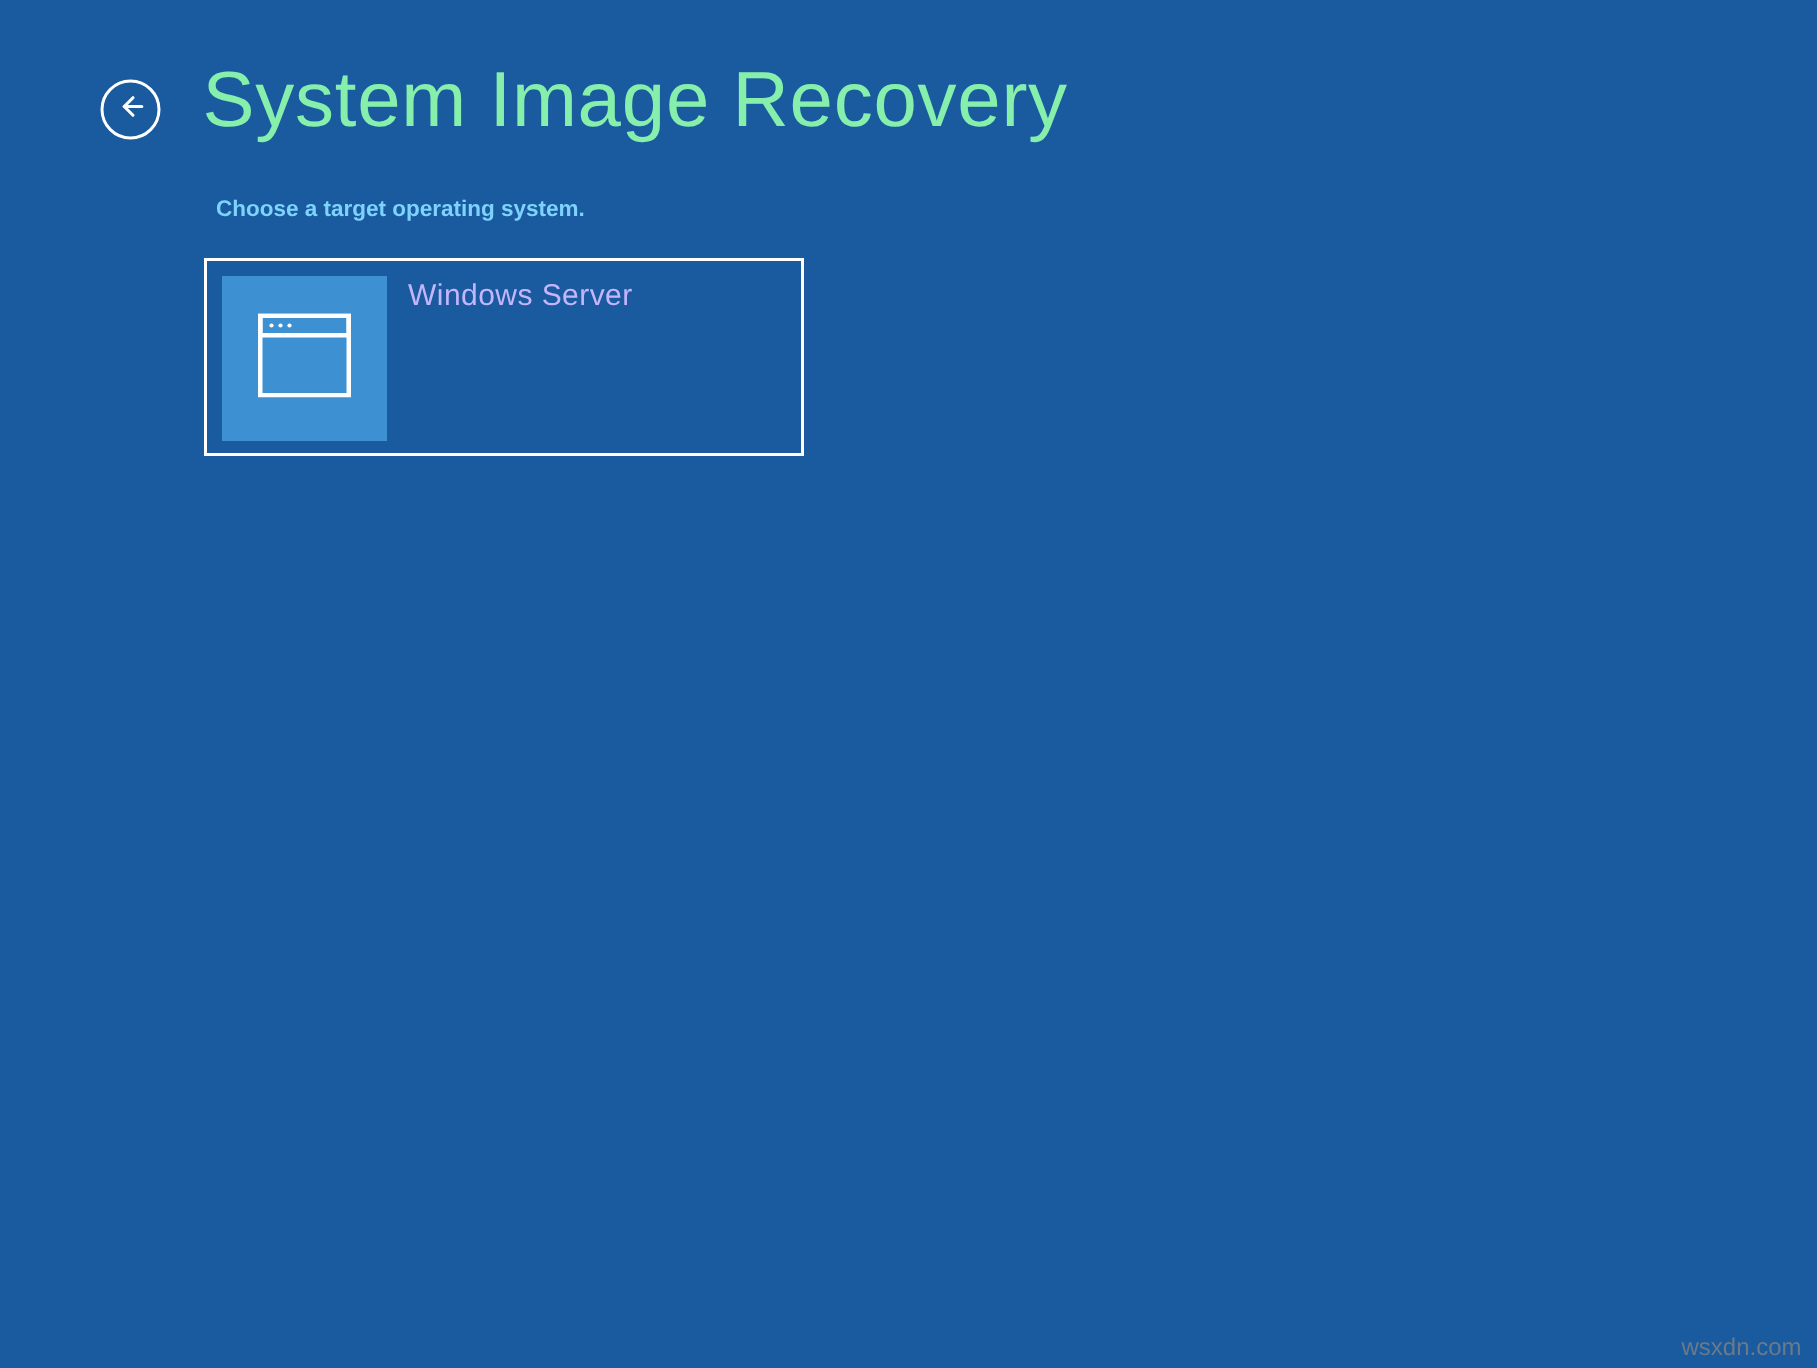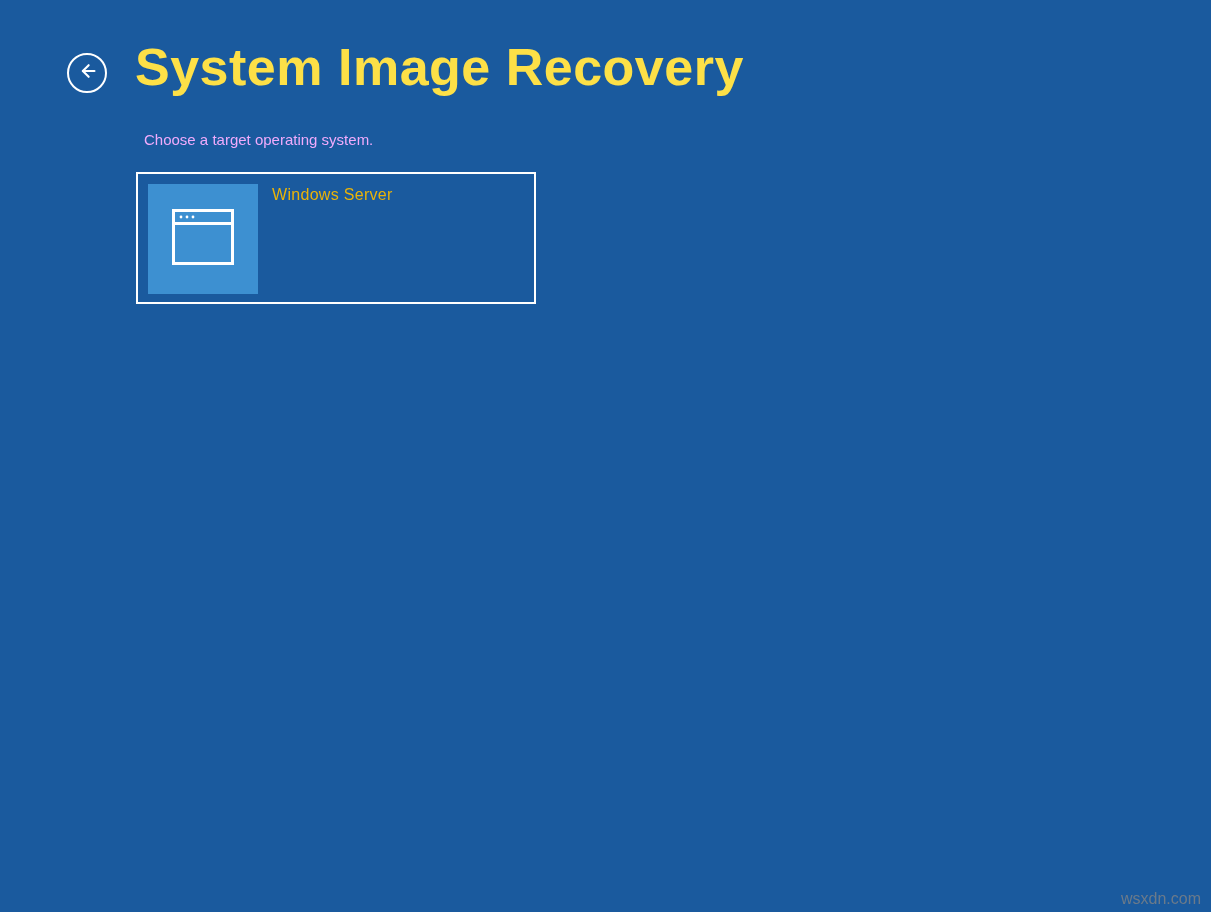--- a/index.html
+++ b/index.html
@@ -34,31 +34,31 @@
       justify-content: center;
       cursor: pointer;
       margin-top: 12px;
     }
     .back-button svg {
       width: 20px;
       height: 20px;
     }
     .page-title {
       font-size: 52px;
-      font-weight: 700;
+      font-weight: 400;
       letter-spacing: 0.5px;
-      color: #fde047;
+      color: #86efac;
     }
     .instruction {
       position: absolute;
       top: 131px;
       left: 144px;
       font-size: 15px;
-      font-weight: 400;
-      color: #f0abfc;
+      font-weight: 700;
+      color: #7dd3fc;
     }
     .os-tile {
       position: absolute;
       top: 172px;
       left: 136px;
       width: 400px;
       height: 132px;
       border: 2px solid #ffffff;
       background-color: #1a5a9e;
       display: flex;
@@ -74,23 +74,23 @@
       display: flex;
       align-items: center;
       justify-content: center;
       flex-shrink: 0;
     }
     .tile-icon-box svg {
       width: 62px;
       height: 56px;
     }
     .tile-label {
-      font-size: 16px;
+      font-size: 20px;
       font-weight: 400;
-      color: #eab308;
+      color: #c4b5fd;
       margin-top: 2px;
       letter-spacing: 0.3px;
     }
     .watermark {
       position: absolute;
       bottom: 4px;
       right: 10px;
       font-size: 16px;
       color: #6b7a8a;
       font-family: Arial, sans-serif;

